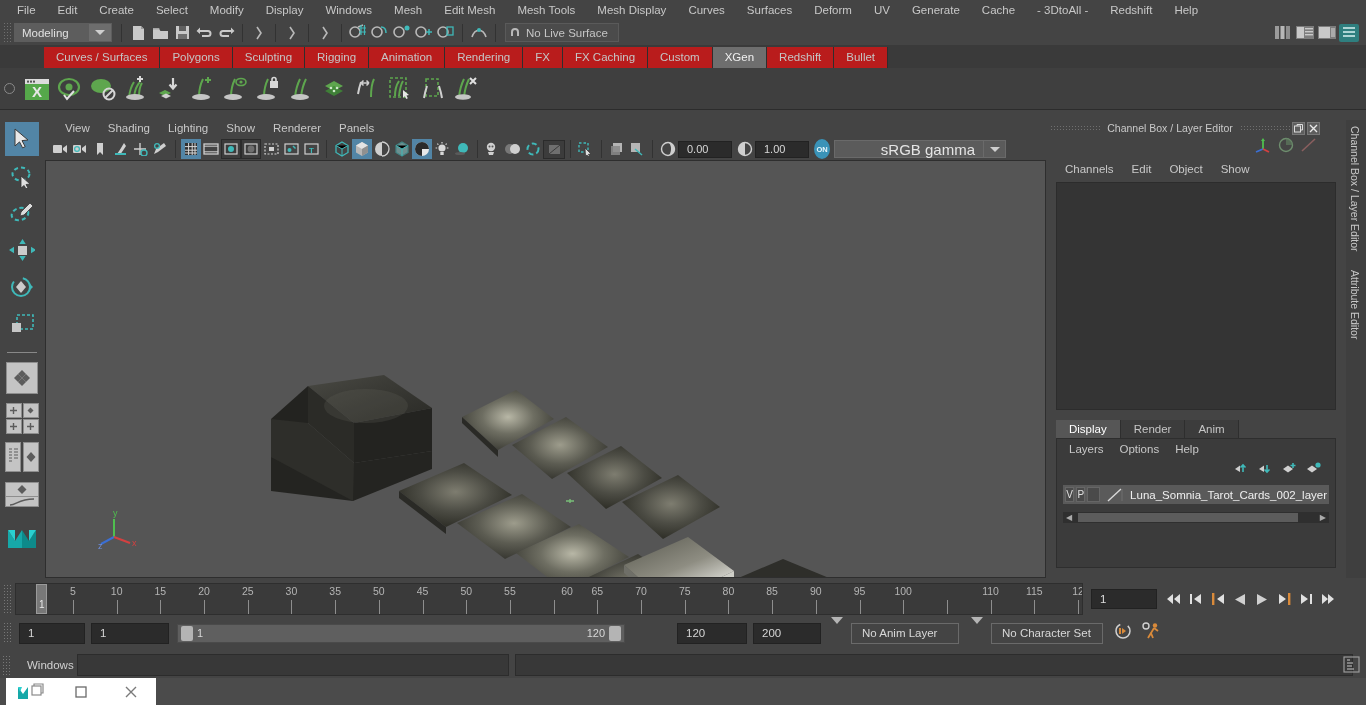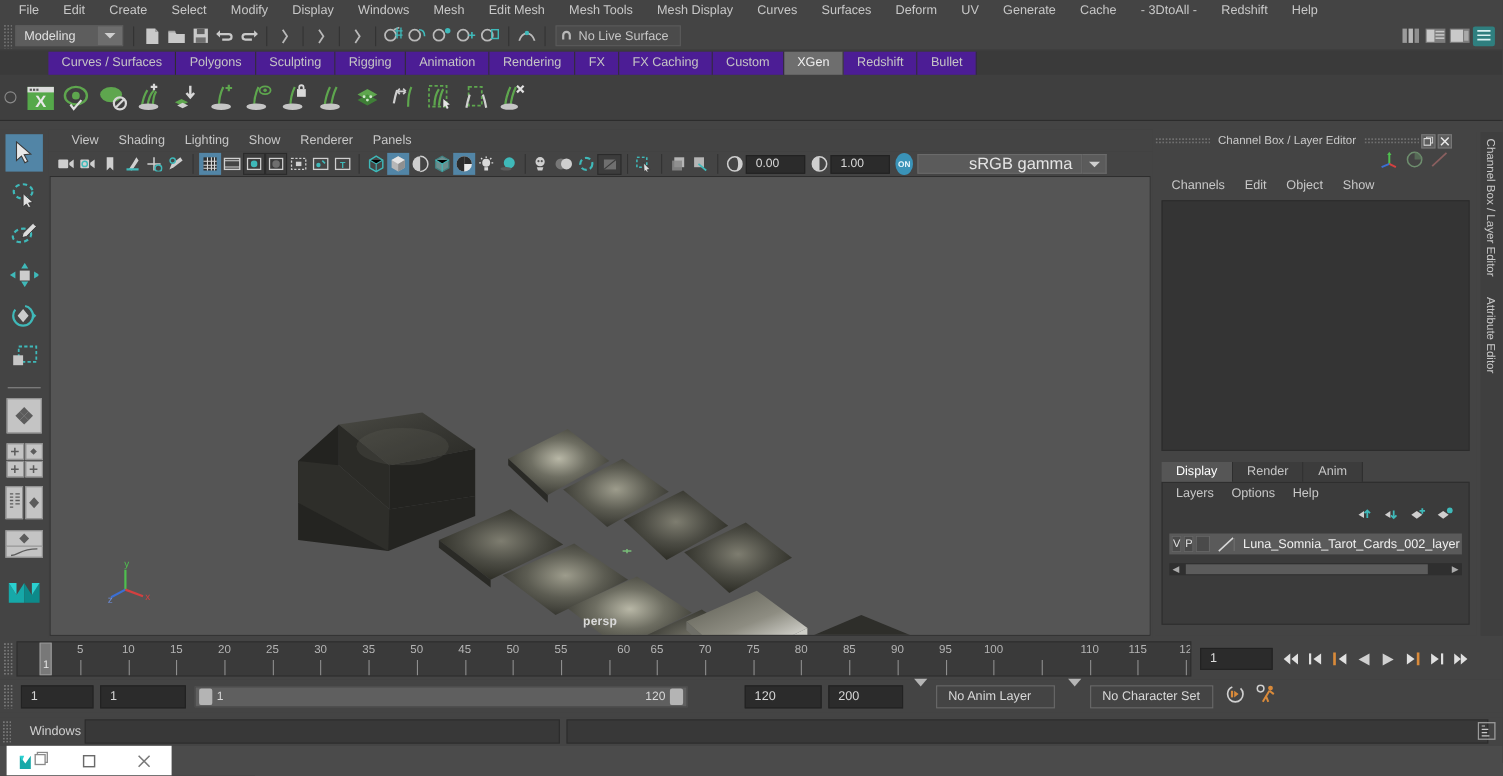--- a/index.html
+++ b/index.html
@@ -49,21 +49,21 @@
   .sicon { width: 22px; height: 22px; display: flex; align-items: center; justify-content: center; }
   .sicon svg { display: block; }
 
   
   .shelftabs {
     height: 22px; background: #3a3a3a; display: flex; align-items: flex-end;
     padding-left: 44px;
   }
   .shelftab {
     font-size: 11.5px; color: #c5c5c5; padding: 3px 12px 4px 12px;
-    background: #4c1d95; border-right: 1px solid #2e2e2e; line-height: 14px;
+    background: #b91c1c; border-right: 1px solid #2e2e2e; line-height: 14px;
     cursor: default;
   }
   .shelftab.active { background: #6e6e6e; color: #f0f0f0; }
   .shelfbar {
     height: 42px; background: #3f3f3f; display: flex; align-items: center;
     padding-left: 4px; border-bottom: 1px solid #2c2c2c;
   }
   .shelf-grip {
     width: 10px; height: 36px; margin-right: 6px;
     display:flex; flex-direction:column; align-items:center; justify-content:center; gap:8px;
@@ -871,21 +871,20 @@
         <svg width="46" height="42">
           <path d="M16 30 L16 12" stroke="#4fbf4f" stroke-width="2"></path>
           <path d="M16 30 L3 37" stroke="#3b6fd4" stroke-width="2"></path>
           <path d="M16 30 L32 36" stroke="#d44040" stroke-width="2"></path>
           <text x="15" y="9" font-size="9" fill="#4fbf4f" font-family="Liberation Sans">y</text>
           <text x="34" y="39" font-size="9" fill="#d44040" font-family="Liberation Sans">x</text>
           <text x="0" y="42" font-size="9" fill="#6d8fe0" font-family="Liberation Sans">z</text>
         </svg>
       </div>
 
-      <div class="vplabel">persp</div>
     </div>
   </div>
 
   <div class="rpanel">
     <div class="rp-title">
       <span class="rp-dots"></span>
       <span class="t">Channel Box / Layer Editor</span>
       <span class="rp-dots"></span>
       <span class="winbtn">
         <svg width="9" height="9">

